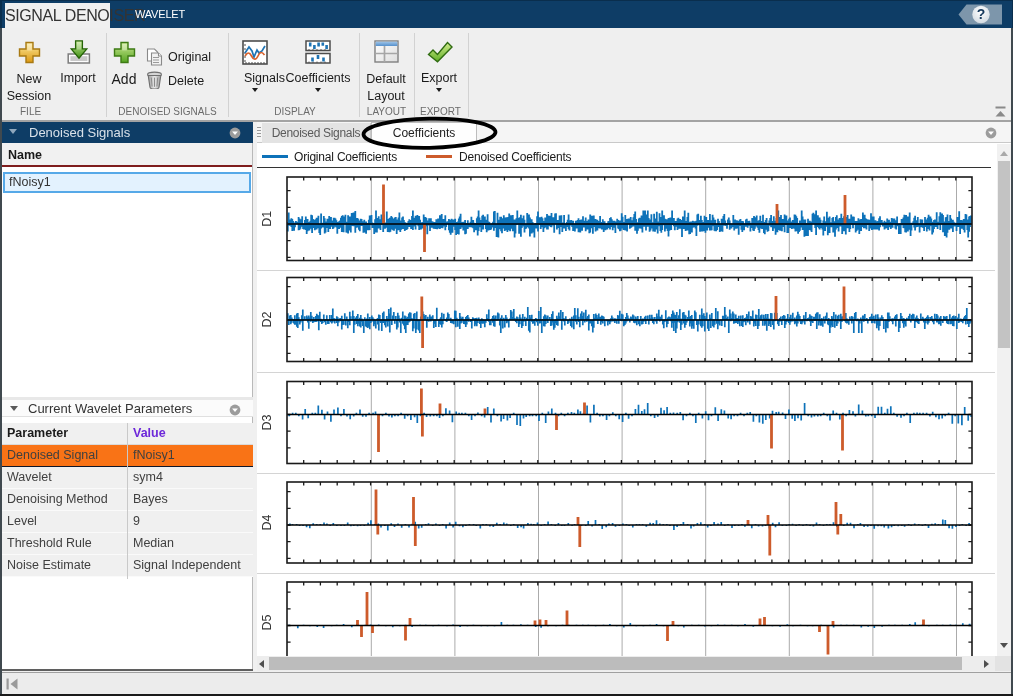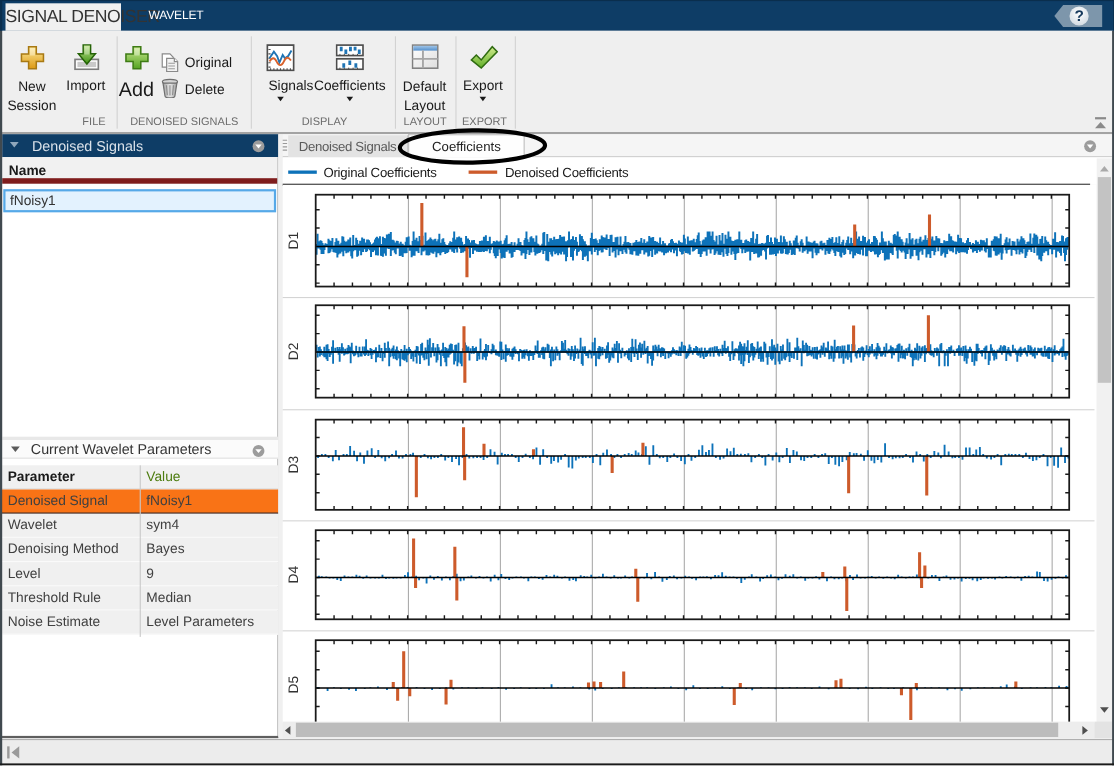--- a/index.html
+++ b/index.html
@@ -125,62 +125,62 @@
     </defs>
 <path d="M1.5 14.5 6 10l4.5 4.5L20.5 2.5 25 7 10.5 21.8Z" fill="url(#eg)" stroke="#2f6b11" stroke-width="1.4"></path>
   </svg>
 <svg style="position:absolute;left:995px;top:106px" width="11" height="12" viewBox="0 0 11 12">
 <rect x="0.5" y="0.5" width="10" height="2" fill="#8a8a8a"></rect>
 <path d="M0.5 10.5h10L5.5 5Z" fill="#8a8a8a"></path>
   </svg>
 
 <div class="abs" style="left:4px;top:71px;width:50px;text-align:center;font-size:12.5px;color:#1a1a1a;line-height:16.5px">New<br>Session</div>
 <div class="abs" style="left:53px;top:71px;width:50px;text-align:center;font-size:12.5px;color:#1a1a1a">Import</div>
-<div class="abs" style="left:99px;top:71px;width:50px;text-align:center;font-size:18px;color:#1a1a1a">Add</div>
+<div class="abs" style="left:99px;top:71px;width:50px;text-align:center;font-size:14px;color:#1a1a1a">Add</div>
 <div class="abs" style="left:168px;top:50px;font-size:12.5px;color:#1a1a1a">Original</div>
 <div class="abs" style="left:168px;top:74px;font-size:12.5px;color:#1a1a1a">Delete</div>
 <div class="abs" style="left:225px;top:71px;width:60px;text-align:right;font-size:12.5px;color:#1a1a1a">Signals<span style="display:block;margin:3px auto 0;width:0;height:0;border-left:3.8px solid transparent;border-right:3.8px solid transparent;border-top:4.2px solid #1a1a1a"></span></div>
 <div class="abs" style="left:283px;top:71px;width:70px;text-align:center;font-size:12.5px;color:#1a1a1a">Coefficients<span style="display:block;margin:3px auto 0;width:0;height:0;border-left:3.8px solid transparent;border-right:3.8px solid transparent;border-top:4.2px solid #1a1a1a"></span></div>
 <div class="abs" style="left:356px;top:71px;width:60px;text-align:center;font-size:12.5px;color:#1a1a1a;line-height:16.5px">Default<br>Layout</div>
 <div class="abs" style="left:409px;top:71px;width:60px;text-align:center;font-size:12.5px;color:#1a1a1a">Export<span style="display:block;margin:3px auto 0;width:0;height:0;border-left:3.8px solid transparent;border-right:3.8px solid transparent;border-top:4.2px solid #1a1a1a"></span></div>
 
-<div class="abs" style="left:10px;top:106px;width:86px;text-align:right;font-size:10px;color:#6b6b6b">FILE</div>
+<div class="abs" style="left:20px;top:106px;width:86px;text-align:left;font-size:10px;color:#6b6b6b">FILE</div>
 <div class="abs" style="left:110px;top:106px;width:115px;text-align:center;font-size:10px;color:#6b6b6b">DENOISED SIGNALS</div>
 <div class="abs" style="left:240px;top:106px;width:110px;text-align:center;font-size:10px;color:#6b6b6b">DISPLAY</div>
 <div class="abs" style="left:360px;top:106px;width:53px;text-align:center;font-size:10px;color:#6b6b6b">LAYOUT</div>
 <div class="abs" style="left:414px;top:106px;width:53px;text-align:center;font-size:10px;color:#6b6b6b">EXPORT</div>
 
 <div class="abs" style="left:2px;top:122px;width:251px;height:21px;background:#0e3d66">
   <span style="position:absolute;left:7px;top:7px;width:0;height:0;border-left:4.5px solid transparent;border-right:4.5px solid transparent;border-top:5.5px solid #8fa7bc"></span>
   <span style="position:absolute;left:27px;top:3px;font-size:13px;color:#d9e1e9">Denoised Signals</span>
 </div>
 <svg style="position:absolute;left:229px;top:127px" width="12" height="12" viewBox="0 0 12 12">
 <circle cx="6" cy="6" r="5.4" fill="#9c9c9c"></circle>
 <path d="M3.1 4.4h5.8L6 7.9Z" fill="#fff"></path>
   </svg>
 <div class="abs" style="left:2px;top:143px;width:251px;height:527px;background:#fff;border-right:1px solid #b9b9b9"></div>
-<div class="abs" style="left:2px;top:143px;width:250px;height:23.5px;background:#f1f1f1;border-bottom:5px solid #7f1d1d">
+<div class="abs" style="left:2px;top:143px;width:250px;height:23.5px;background:#f1f1f1;border-bottom:2px solid #7f1d1d">
   <span style="position:absolute;left:6px;top:4.5px;font-size:12.5px;font-weight:bold;color:#1a1a1a">Name</span>
 </div>
 <div class="abs" style="left:3px;top:172px;width:248px;height:21px;background:#e3f2fe;border:2px solid #56a9e8">
   <span style="position:absolute;left:4px;top:1px;font-size:12.5px;color:#333">fNoisy1</span>
 </div>
 
 <div class="abs" style="left:2px;top:397px;width:251px;height:3px;background:#e8e8e8"></div>
 <div class="abs" style="left:2px;top:400px;width:251px;height:17px;background:#fbfbfb;border-bottom:1px solid #e0e0e0">
   <span style="position:absolute;left:8px;top:6px;width:0;height:0;border-left:4.5px solid transparent;border-right:4.5px solid transparent;border-top:5.5px solid #5a5a5a"></span>
   <span style="position:absolute;left:26px;top:1px;font-size:13px;color:#333">Current Wavelet Parameters</span>
 </div>
 <svg style="position:absolute;left:229px;top:404px" width="12" height="12" viewBox="0 0 12 12">
 <circle cx="6" cy="6" r="5.4" fill="#9c9c9c"></circle>
 <path d="M3.1 4.4h5.8L6 7.9Z" fill="#fff"></path>
   </svg>
 <div class="abs" style="left:1px;top:423px;width:252px;height:22px;background:#f0f0f0;border-bottom:1px solid #dadada">
   <span style="position:absolute;left:6px;top:3px;font-size:12.5px;font-weight:bold;color:#1a1a1a">Parameter</span>
-  <span style="position:absolute;left:132px;top:3px;font-size:12.5px;font-weight:normal;color:#4d7c0f">Value</span>
+  <span style="position:absolute;left:132px;top:3px;font-size:12.5px;font-weight:bold;color:#6d28d9">Value</span>
 </div>
 <div style="position:absolute;font-size:12.5px;color:#404040">
     <div style="position:absolute;left:1px;top:445px;width:252px;height:22px;background:#f97316;border-bottom:1px solid #0f172a">
       <span style="position:absolute;left:6px;top:3px">Denoised Signal</span>
       <span style="position:absolute;left:132px;top:3px">fNoisy1</span>
     </div>
     <div style="position:absolute;left:1px;top:467px;width:252px;height:22px;background:#f0f0f0;border-bottom:1px solid #fafafa">
       <span style="position:absolute;left:6px;top:3px">Wavelet</span>
       <span style="position:absolute;left:132px;top:3px">sym4</span>
     </div>
@@ -191,21 +191,21 @@
     <div style="position:absolute;left:1px;top:511px;width:252px;height:22px;background:#f0f0f0;border-bottom:1px solid #fafafa">
       <span style="position:absolute;left:6px;top:3px">Level</span>
       <span style="position:absolute;left:132px;top:3px">9</span>
     </div>
     <div style="position:absolute;left:1px;top:533px;width:252px;height:22px;background:#f0f0f0;border-bottom:1px solid #fafafa">
       <span style="position:absolute;left:6px;top:3px">Threshold Rule</span>
       <span style="position:absolute;left:132px;top:3px">Median</span>
     </div>
     <div style="position:absolute;left:1px;top:555px;width:252px;height:22px;background:#f0f0f0;border-bottom:1px solid #fafafa">
       <span style="position:absolute;left:6px;top:3px">Noise Estimate</span>
-      <span style="position:absolute;left:132px;top:3px">Level Parameters</span>
+      <span style="position:absolute;left:132px;top:3px">Signal Independent</span>
     </div>
   </div>
 <div class="abs" style="left:127px;top:423px;width:1px;height:156px;background:#c9c9c9"></div>
 <div class="abs" style="left:1px;top:669px;width:252px;height:1.5px;background:#5f5f5f"></div>
 
 <div class="abs" style="left:253px;top:122px;width:4px;height:548px;background:#f0f0f0"></div>
 
 <div class="abs" style="left:257px;top:122px;width:754px;height:21px;background:#f5f5f5;border-bottom:1px solid #c9c9c9"></div>
 <svg class="abs" style="left:256px;top:126px" width="6" height="14" viewBox="0 0 6 14">
 <path d="M1 1.5h4M1 4.5h4M1 7.5h4M1 10.5h4" stroke="#999" stroke-width="1"></path>

